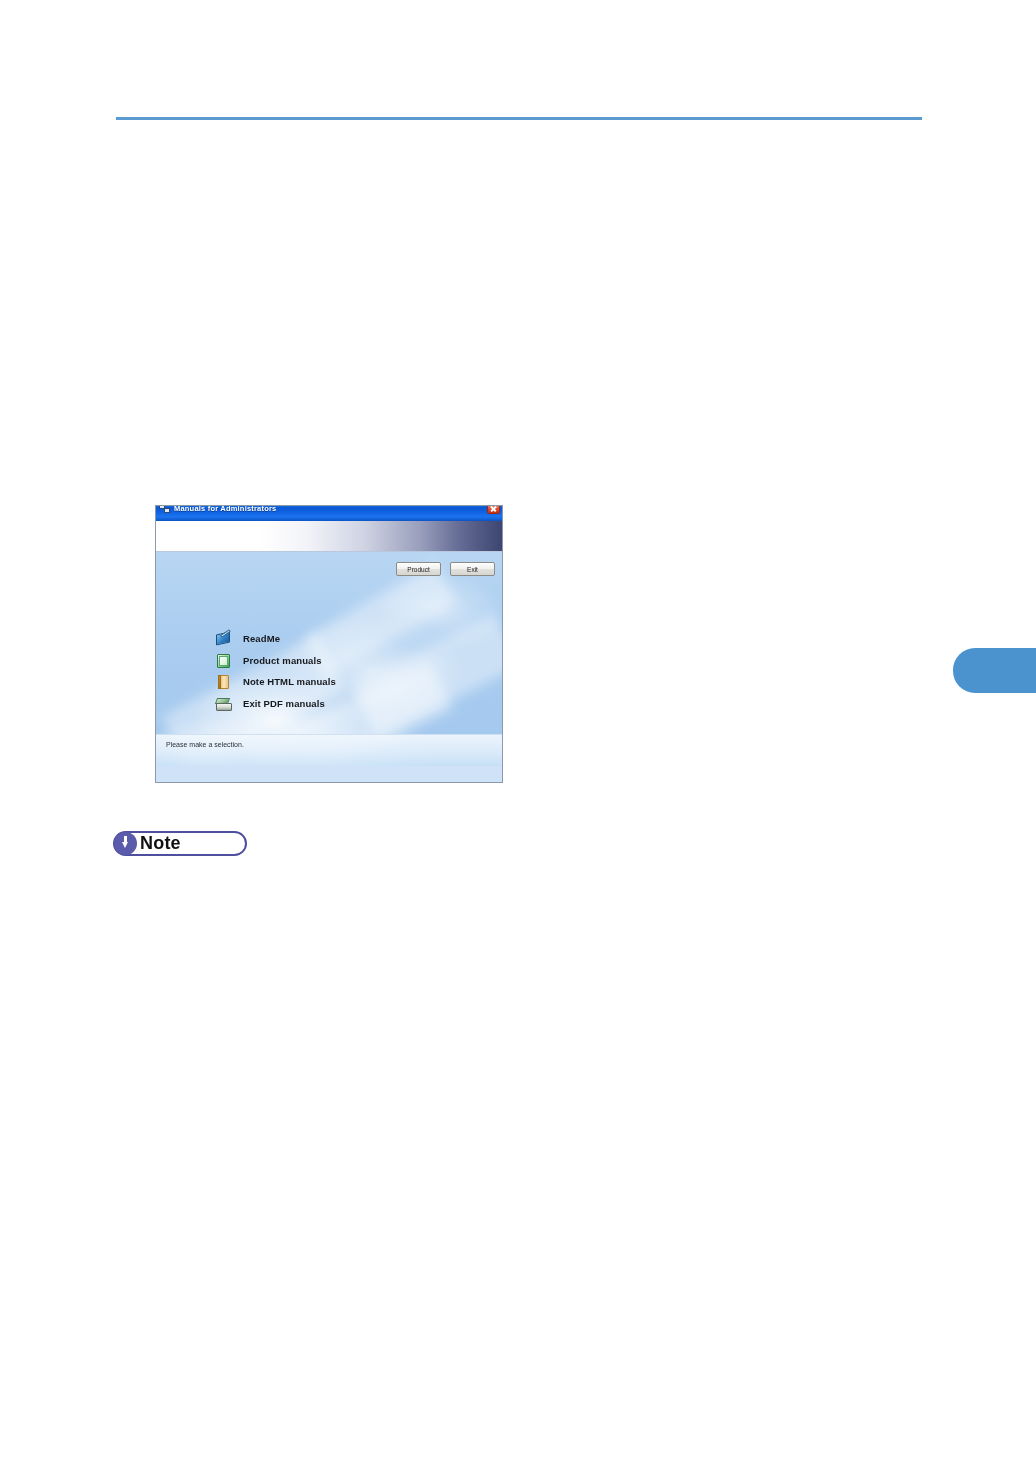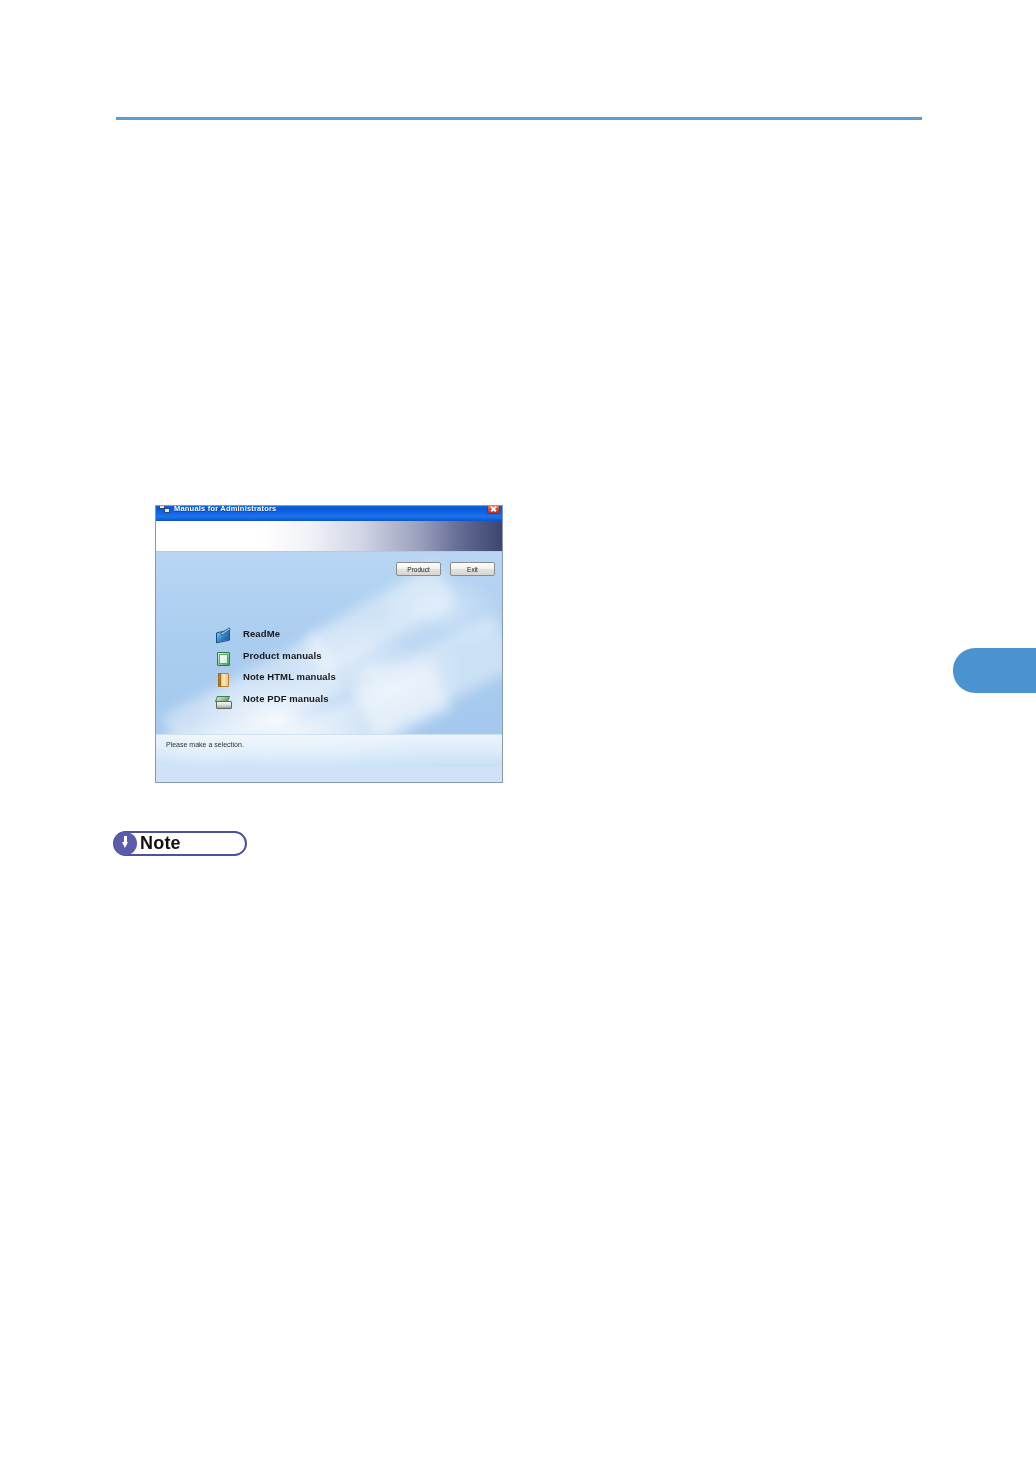--- a/index.html
+++ b/index.html
@@ -172,20 +172,21 @@
 
   
   .menu {
     position: absolute;
     left: 58px;
     top: 76px;
     z-index: 5;
   }
   .menu-item {
     display: flex;
+    align-items: center;
     height: 21.5px;
     cursor: default;
   }
   .mi-icon {
     width: 19px;
     height: 17px;
     flex: 0 0 auto;
     margin-right: 10px;
     position: relative;
   }
@@ -415,21 +416,21 @@
             <span class="spine"></span>
         </span>
         <span class="mi-label">Note HTML manuals</span>
       </div>
 
       <div class="menu-item">
         <span class="mi-icon ic-pdf">
           <span class="top"></span>
             <span class="base"></span>
         </span>
-        <span class="mi-label">Note PDF manuals</span>
+        <span class="mi-label">Exit PDF manuals</span>
       </div>
 
     </div>
 
     <div class="status">
       <span class="status-text">Please make a selection.</span>
     </div>
 
   </div>
 </div>

